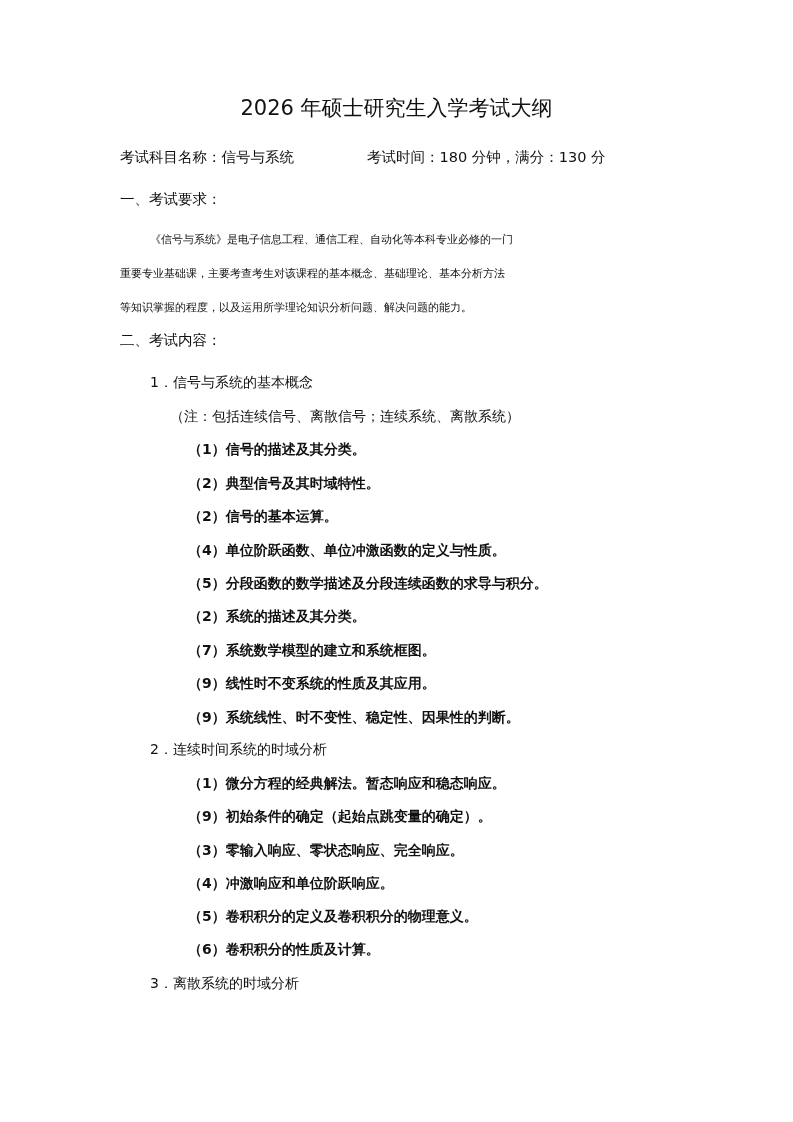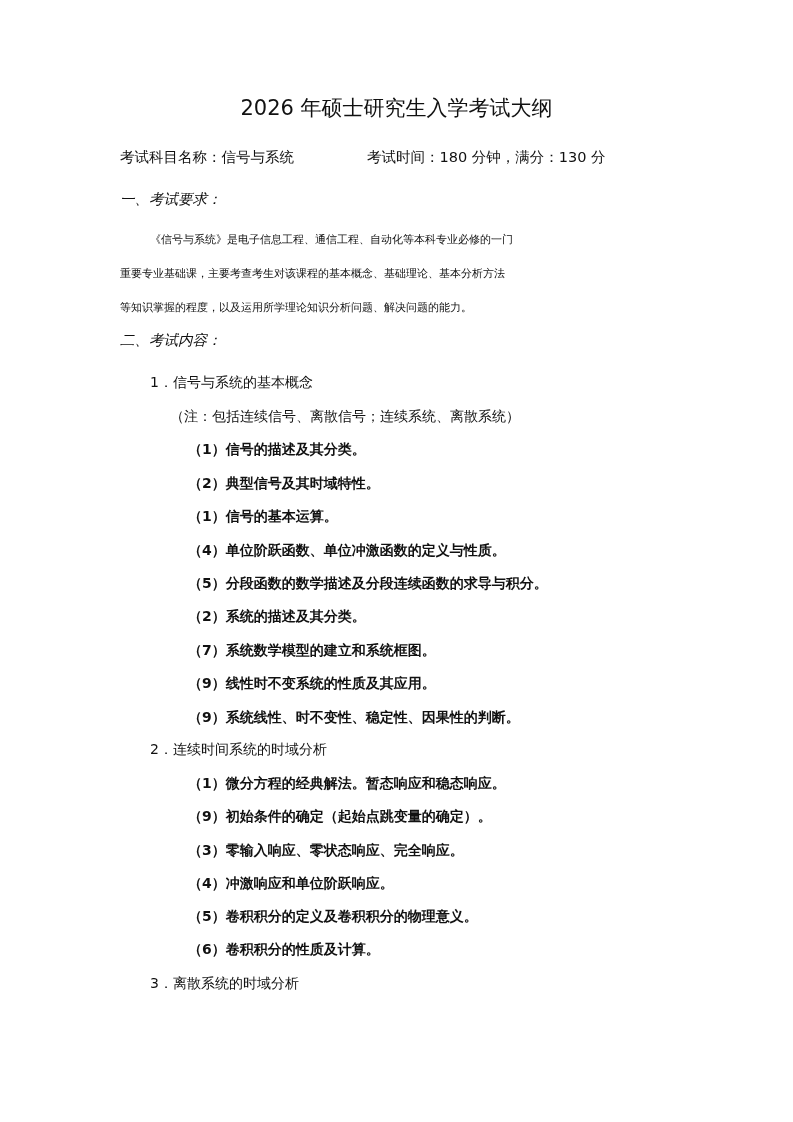--- a/index.html
+++ b/index.html
@@ -1,21 +1,21 @@
 <!DOCTYPE html>
 <html><head>
 <meta charset="utf-8">
 <style>
   html, body { margin: 0; padding: 0; background: #ffffff; }
   body { width: 793px; height: 1122px; position: relative; overflow: hidden;
          font-family: "DejaVu Sans", "Liberation Sans", sans-serif; color: #111; }
   .abs { position: absolute; white-space: nowrap; line-height: 1; }
   .title { left: 0; width: 793px; text-align: center; top: 98px; font-size: 21px; }
   .meta { top: 150px; font-size: 14.5px; }
-  .h1 { left: 120px; font-size: 14.5px; font-style: italic; }
+  .h1 { left: 120px; font-size: 14.5px; }
   .para { left: 120px; font-size: 11px; }
   .l1 { left: 150px; font-size: 14px; }
   .note { left: 170px; font-size: 14px; }
   .l2 { left: 188px; font-size: 14px; font-weight: bold; }
 </style>
 </head>
 <body>
 
 <div>
   <div class="abs title">2026 年硕士研究生入学考试大纲</div>
@@ -28,21 +28,21 @@
   <div class="abs para" style="left:150px; top:234px">《信号与系统》是电子信息工程、通信工程、自动化等本科专业必修的一门</div>
   <div class="abs para" style="top:268px">重要专业基础课，主要考查考生对该课程的基本概念、基础理论、基本分析方法</div>
   <div class="abs para" style="top:302px">等知识掌握的程度，以及运用所学理论知识分析问题、解决问题的能力。</div>
 
   <div class="abs h1" style="top:333px">二、考试内容：</div>
 
   <div class="abs l1" style="top:375px">1．信号与系统的基本概念</div>
   <div class="abs note" style="top:409px">（注：包括连续信号、离散信号；连续系统、离散系统）</div>
   <div class="abs l2" style="top:442px">（1）信号的描述及其分类。</div>
   <div class="abs l2" style="top:476px">（2）典型信号及其时域特性。</div>
-  <div class="abs l2" style="top:509px">（1）信号的基本运算。</div>
+  <div class="abs l2" style="top:509px">（2）信号的基本运算。</div>
   <div class="abs l2" style="top:543px">（4）单位阶跃函数、单位冲激函数的定义与性质。</div>
   <div class="abs l2" style="top:576px">（5）分段函数的数学描述及分段连续函数的求导与积分。</div>
   <div class="abs l2" style="top:609px">（2）系统的描述及其分类。</div>
   <div class="abs l2" style="top:643px">（7）系统数学模型的建立和系统框图。</div>
   <div class="abs l2" style="top:676px">（9）线性时不变系统的性质及其应用。</div>
   <div class="abs l2" style="top:710px">（9）系统线性、时不变性、稳定性、因果性的判断。</div>
 
   <div class="abs l1" style="top:742px">2．连续时间系统的时域分析</div>
   <div class="abs l2" style="top:776px">（1）微分方程的经典解法。暂态响应和稳态响应。</div>
   <div class="abs l2" style="top:809px">（9）初始条件的确定（起始点跳变量的确定）。</div>

